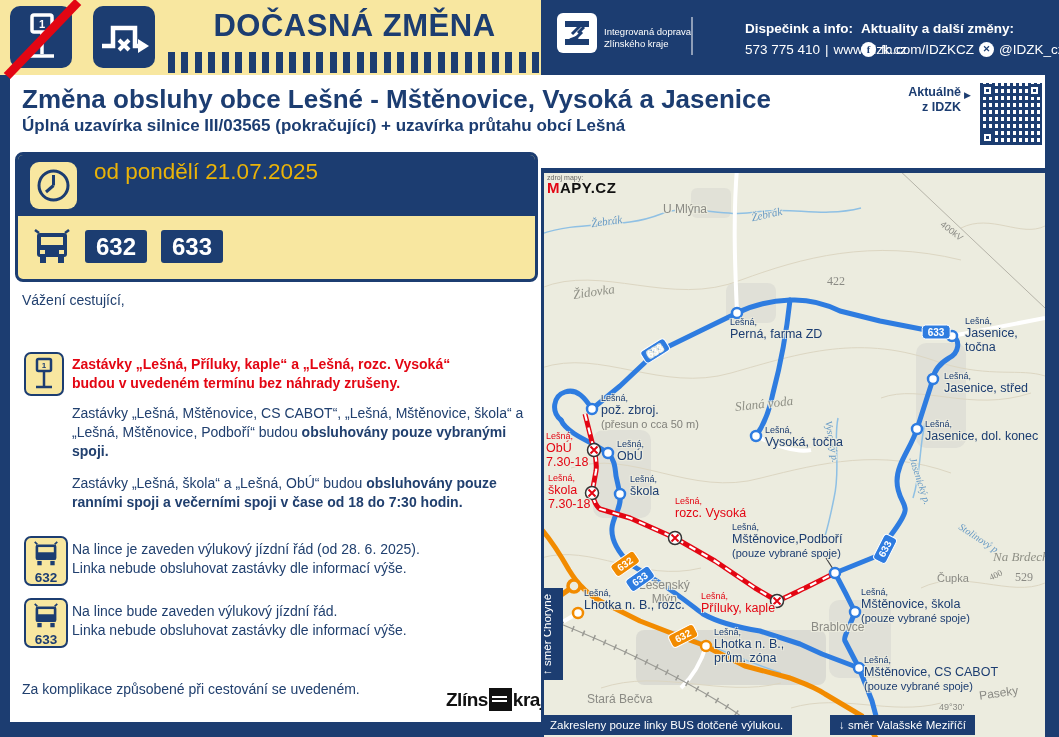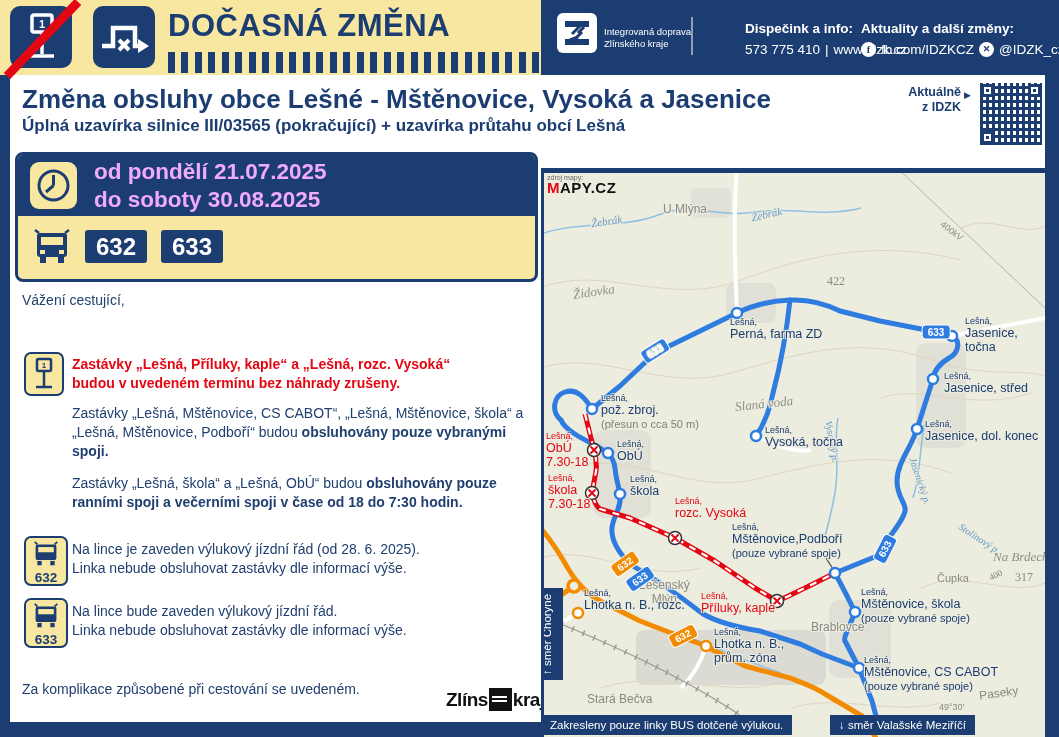--- a/index.html
+++ b/index.html
@@ -3,21 +3,21 @@
 <meta charset="utf-8">
 <style>
   html,body{margin:0;padding:0;}
   body{width:1059px;height:737px;position:relative;overflow:hidden;background:#fff;
        font-family:"Liberation Sans",sans-serif;color:#1c3d71;}
   .abs{position:absolute;}
   
   .hdr-yellow{left:0;top:0;width:541px;height:75px;background:#f8e7a0;}
   .hdr-navy{left:541px;top:0;width:518px;height:75px;background:#1c3d71;}
   .htile{position:absolute;top:6px;width:62px;height:62px;background:#1c3d71;border-radius:10px;}
-  .hdr-title{position:absolute;left:168px;top:8px;width:373px;text-align:left;
+  .hdr-title{position:absolute;left:168px;top:8px;width:373px;text-align:center;
              font-size:31px;font-weight:bold;color:#1c3d71;letter-spacing:.5px;}
   .dash-strip{position:absolute;left:168px;top:52px;width:373px;height:21px;
               background:repeating-linear-gradient(90deg,#1c3d71 0 7px,transparent 7px 13.5px);}
   .stripe-svg{position:absolute;left:0;top:0;width:90px;height:85px;z-index:5;}
   .brand-tile{position:absolute;left:16px;top:13px;width:40px;height:40px;background:#fff;border-radius:6px;}
   .brand-name{position:absolute;left:63px;top:26px;font-size:9.5px;line-height:11.5px;color:#fff;}
   .hdr-div{position:absolute;left:150px;top:17px;width:1.5px;height:38px;background:rgba(255,255,255,.5);}
   .hdr-block{position:absolute;top:19px;color:#fff;font-size:13.5px;line-height:19px;}
   .hdr-block .lbl{font-weight:bold;display:block;}
   .hdr-row{display:flex;align-items:center;gap:5px;margin-top:2px;}
@@ -36,21 +36,21 @@
   .qr{left:977px;top:80px;width:62px;height:62px;background:#fff;border:3px solid #fff;
       background-image:repeating-linear-gradient(90deg,#1c3d71 0 3px,transparent 3px 6px),
                        repeating-linear-gradient(0deg,#1c3d71 0 3px,transparent 3px 7px);}
   .qf{position:absolute;width:13px;height:13px;border:3px solid #1c3d71;background:#fff;box-sizing:border-box;}
   .qf::after{content:"";position:absolute;inset:2px;background:#1c3d71;}
   
   .pbox{left:15px;top:152px;width:523px;height:130px;border:3px solid #1c3d71;border-radius:8px;
         box-sizing:border-box;overflow:hidden;background:#f8e7a0;}
   .pbox-top{position:absolute;left:0;top:0;right:0;height:61px;background:#1c3d71;}
   .clock-tile{position:absolute;left:12px;top:7px;width:47px;height:47px;background:#f8e7a0;border-radius:9px;}
-  .dates{position:absolute;left:76px;top:3px;font-size:22.5px;font-weight:bold;color:#f0abfc;line-height:28px;}
+  .dates{position:absolute;left:76px;top:3px;font-size:22.5px;font-weight:normal;color:#eab308;line-height:28px;}
   .lines-row{position:absolute;left:0;top:61px;right:0;bottom:0;}
   .lbadge{position:absolute;top:14px;width:62px;height:33px;background:#1c3d71;border-radius:3px;
           color:#fff;font-size:24px;font-weight:bold;display:flex;align-items:center;justify-content:center;}
   
   .para{font-size:14px;line-height:19px;color:#21406f;}
   .bold{font-weight:bold;}
   .red{color:#e30613;}
   .itile{width:40px;height:44px;background:#f8e7a0;border:2px solid #1c3d71;border-radius:7px;
          box-sizing:border-box;display:flex;align-items:center;justify-content:center;}
   .ltile{width:44px;height:50px;background:#f8e7a0;border:2px solid #1c3d71;border-radius:7px;
@@ -169,21 +169,21 @@
 <div class="abs pbox">
   <div class="pbox-top">
     <div class="clock-tile">
       <svg width="47" height="47" viewBox="0 0 47 47">
         <circle cx="23.5" cy="23.5" r="14.5" fill="none" stroke="#1c3d71" stroke-width="3"></circle>
         <line x1="23.5" y1="23.5" x2="23.5" y2="13" stroke="#1c3d71" stroke-width="3"></line>
         <line x1="23.5" y1="23.5" x2="16" y2="30" stroke="#1c3d71" stroke-width="3"></line>
       </svg>
     </div>
     <div class="dates">
-      <span>od pondělí 21.07.2025</span><br><span>do soboty 30.08.2025</span>
+      <span>od pondělí 21.07.2025</span><br>
     </div>
   </div>
   <div class="lines-row">
     <svg style="position:absolute;left:13px;top:13px;" width="42" height="38" viewBox="0 0 42 38">
       <line x1="8" y1="4" x2="4" y2="1" stroke="#1c3d71" stroke-width="2.5"></line>
       <line x1="34" y1="4" x2="38" y2="1" stroke="#1c3d71" stroke-width="2.5"></line>
       <rect x="6" y="4" width="30" height="24" rx="3" fill="#1c3d71"></rect>
       <rect x="10" y="8" width="22" height="8" fill="#f8e7a0"></rect>
       <rect x="9" y="21" width="5" height="4" fill="#f8e7a0"></rect>
       <rect x="28" y="21" width="5" height="4" fill="#f8e7a0"></rect>
@@ -453,21 +453,21 @@
   <div class="plbl terr halo" style="left:32px;top:116px;transform:rotate(-8deg);">Židovka</div>
   <div class="plbl elev halo" style="left:286px;top:106px;">422</div>
   <div class="plbl halo" style="left:398px;top:58px;font-size:9px;transform:rotate(38deg);">400kV</div>
   <div class="plbl terr halo" style="left:194px;top:228px;transform:rotate(-6deg);">Slaná voda</div>
   <div class="plbl water halo" style="left:293px;top:252px;font-size:10px;transform:rotate(80deg);transform-origin:left top;">Vysocký p.</div>
   <div class="plbl water halo" style="left:377px;top:288px;font-size:10px;transform:rotate(72deg);transform-origin:left top;">Jasenický p.</div>
   <div class="plbl water halo" style="left:415px;top:365px;font-size:10px;transform:rotate(33deg);">Stolinový p.</div>
   <div class="plbl terr halo" style="left:452px;top:381px;">Na Brdech</div>
   <div class="plbl halo" style="left:396px;top:404px;font-size:11px;">Čupka</div>
   <div class="plbl elev halo" style="left:448px;top:402px;font-size:9px;transform:rotate(-25deg);">400</div>
-  <div class="plbl elev halo" style="left:474px;top:402px;">317</div>
+  <div class="plbl elev halo" style="left:474px;top:402px;">529</div>
   <div class="plbl halo" style="left:98px;top:410px;text-align:center;">
     <span>Lešenský</span><br><span>Mlýn</span></div>
   <div class="plbl halo" style="left:270px;top:452px;">Brablovce</div>
   <div class="plbl halo" style="left:46px;top:524px;">Stará Bečva</div>
   <div class="plbl halo" style="left:438px;top:518px;transform:rotate(-8deg);">Paseky</div>
   <div class="plbl halo" style="left:398px;top:534px;font-size:9px;">49°30'</div>
 
   <div class="vtab">↑ směr Choryně</div>
   <div class="mapcap" style="left:0;top:547px;">Zakresleny pouze linky BUS dotčené výlukou.</div>
   <div class="mapcap" style="left:289px;top:547px;">↓ směr Valašské Meziříčí</div>

